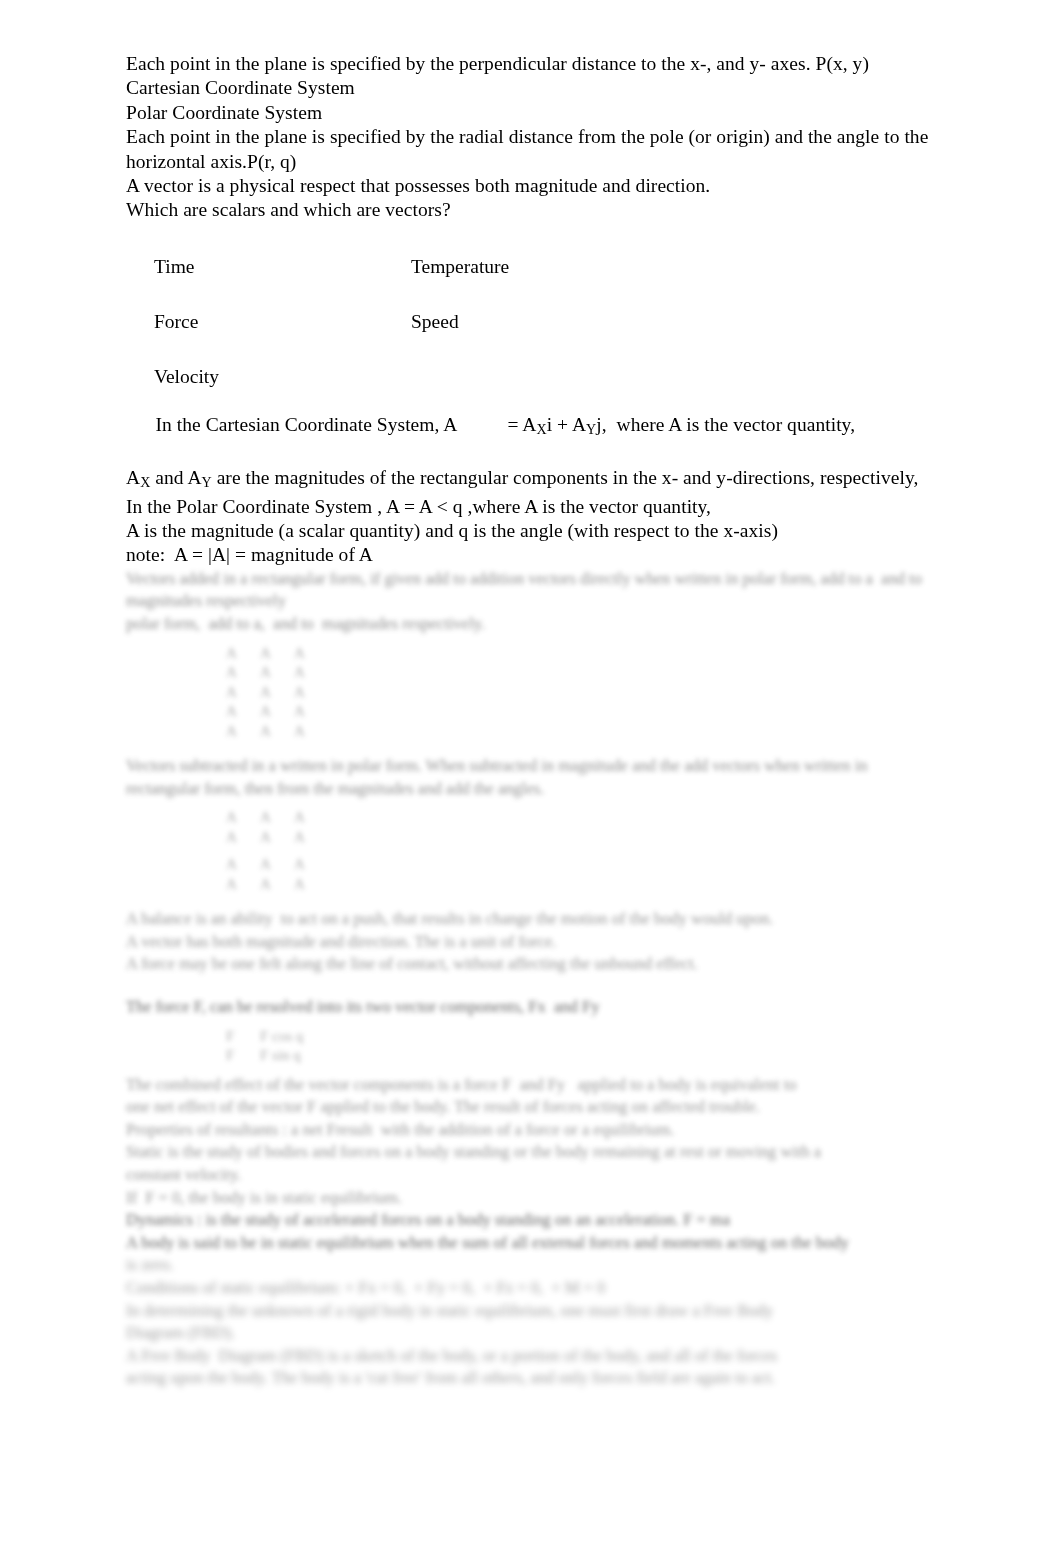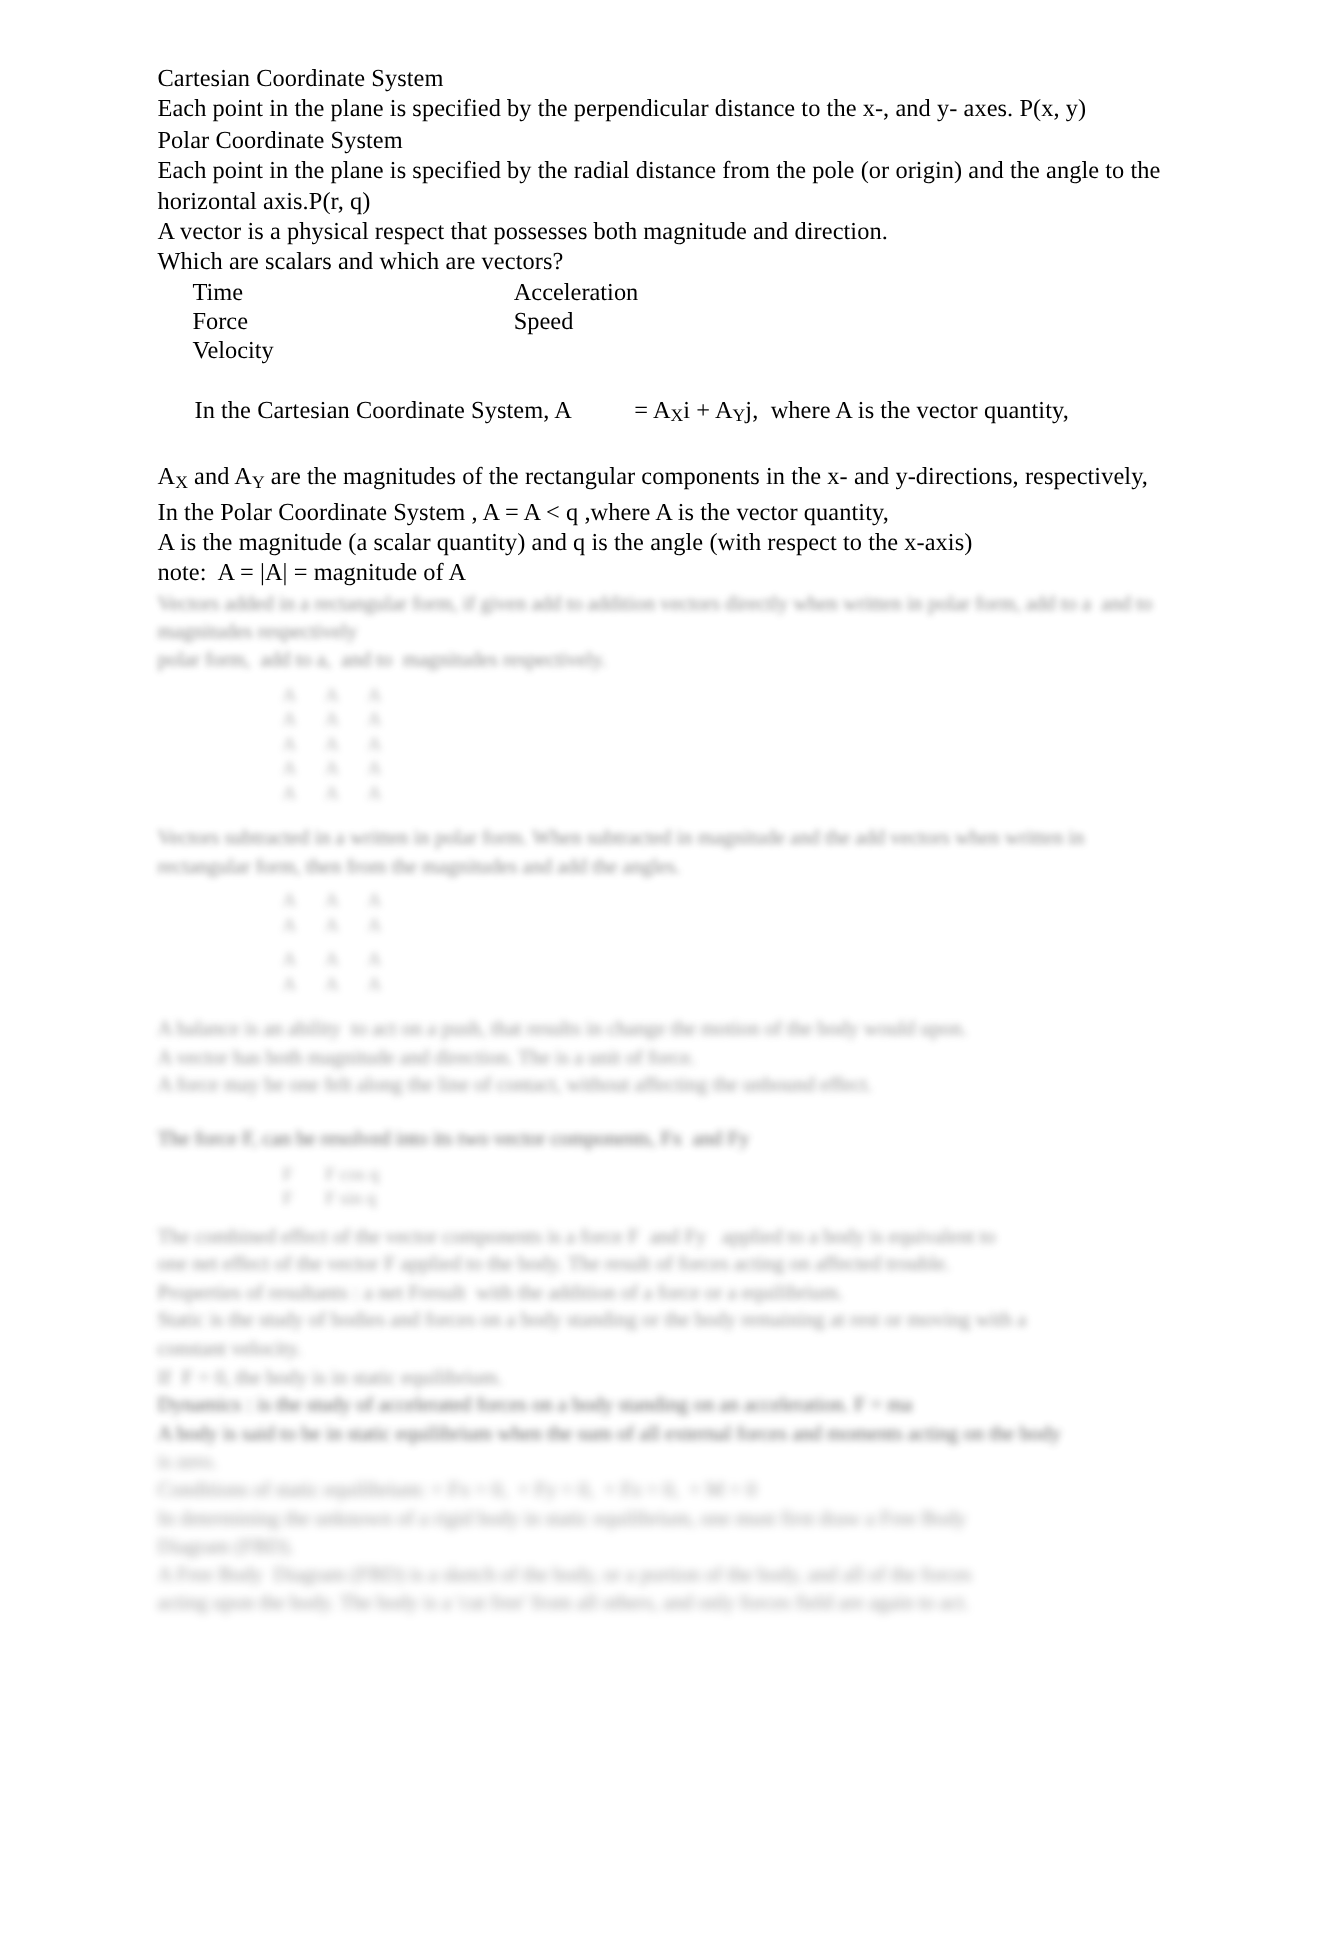--- a/index.html
+++ b/index.html
@@ -39,20 +39,21 @@
     letter-spacing: 0.05px;
   }
   .line.wrap {
     white-space: normal;
   }
 
   .indent-row {
     display: flex;
     font-size: 19.5px;
     line-height: 23.3px;
+    margin-top: 32px;
   }
   .indent-row .col-a {
     width: 285px;
     padding-left: 28px;
     box-sizing: border-box;
   }
   .indent-row .col-b {
     flex: 1;
   }
 
@@ -90,31 +91,31 @@
   .spacer-8 { height: 8px; }
   .spacer-14 { height: 14px; }
   .spacer-20 { height: 20px; }
 </style>
 </head>
 <body>
 
 <div id="page">
   <div class="content">
 
+    <div class="line wrap">Each point in the plane is specified by the perpendicular distance to the x-, and y- axes. P(x, y)</div>
     <div class="line">Cartesian Coordinate System</div>
-    <div class="line wrap">Each point in the plane is specified by the perpendicular distance to the x-, and y- axes. P(x, y)</div>
     <div class="line">Polar Coordinate System</div>
     <div class="line wrap">Each point in the plane is specified by the radial distance from the pole (or origin) and the angle to the horizontal axis.P(r, q)</div>
     <div class="line wrap">A vector is a physical respect that possesses both magnitude and direction.</div>
     <div class="line">Which are scalars and which are vectors?</div>
 
     <div>
       <div class="indent-row">
         <span class="col-a">Time</span>
-        <span class="col-b">Acceleration</span>
+        <span class="col-b">Temperature</span>
       </div>
       <div class="indent-row">
         <span class="col-a">Force</span>
         <span class="col-b">Speed</span>
       </div>
       <div class="indent-row">
         <span class="col-a">Velocity</span>
       </div>
     </div>
 

